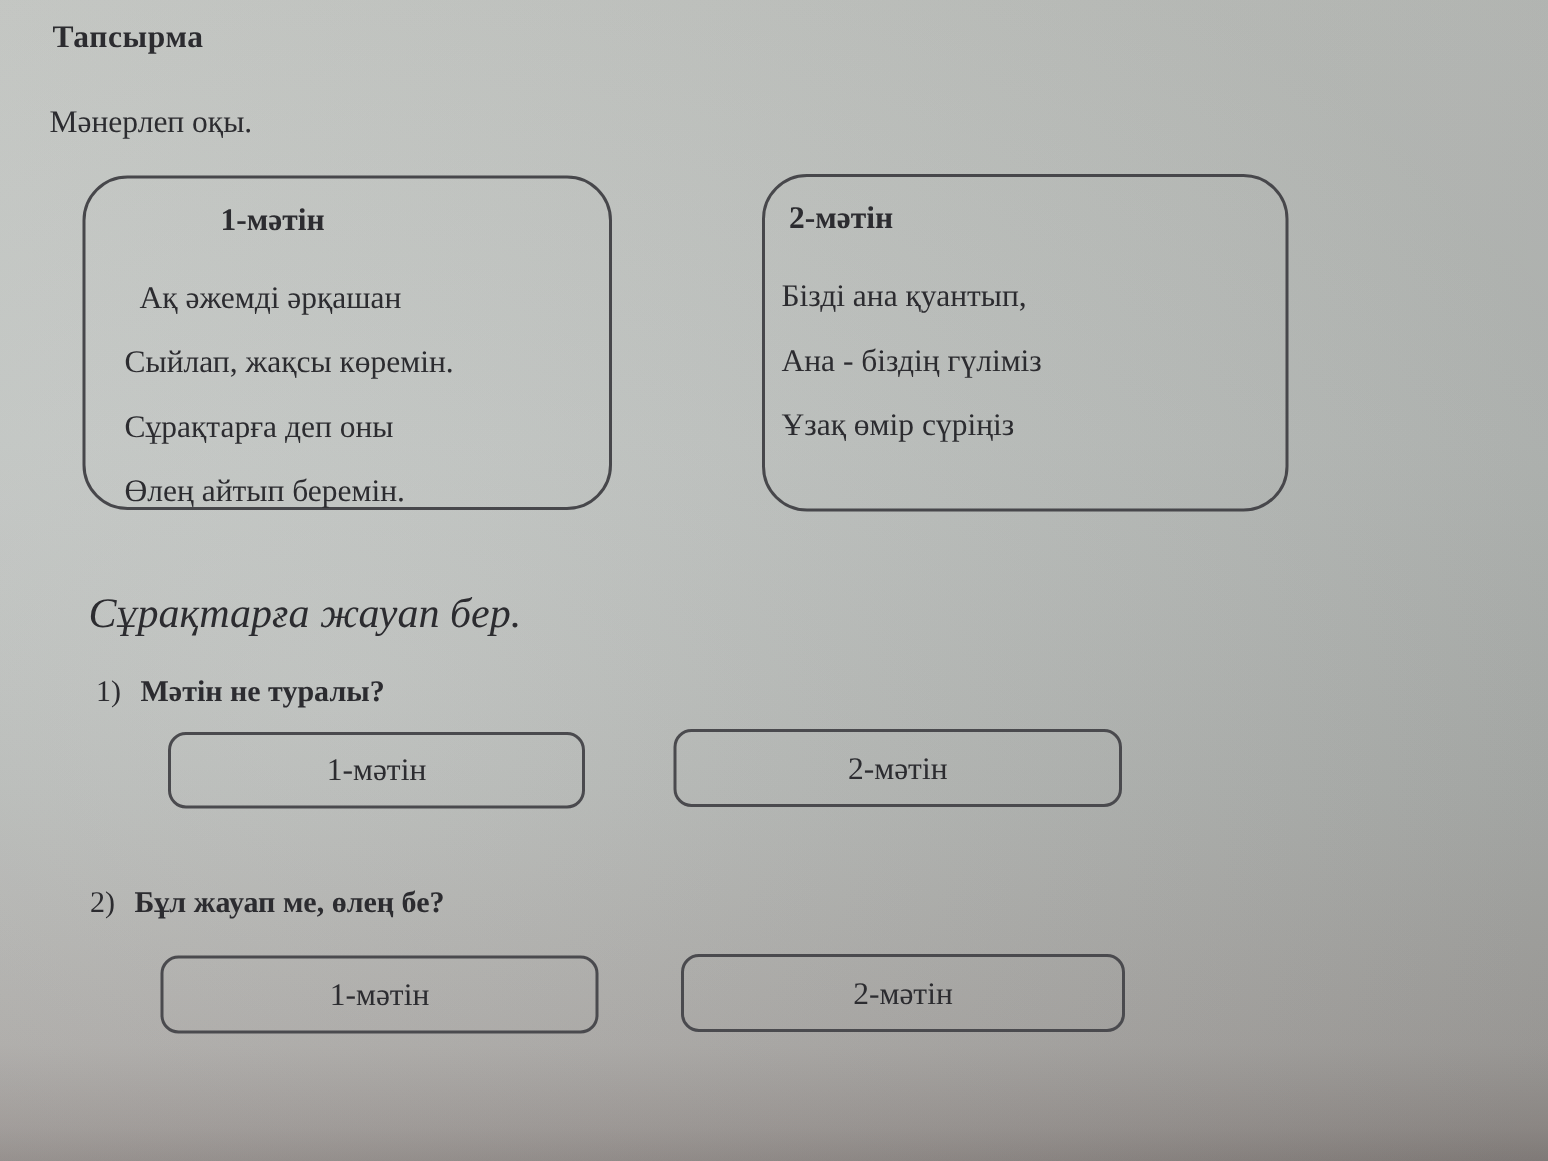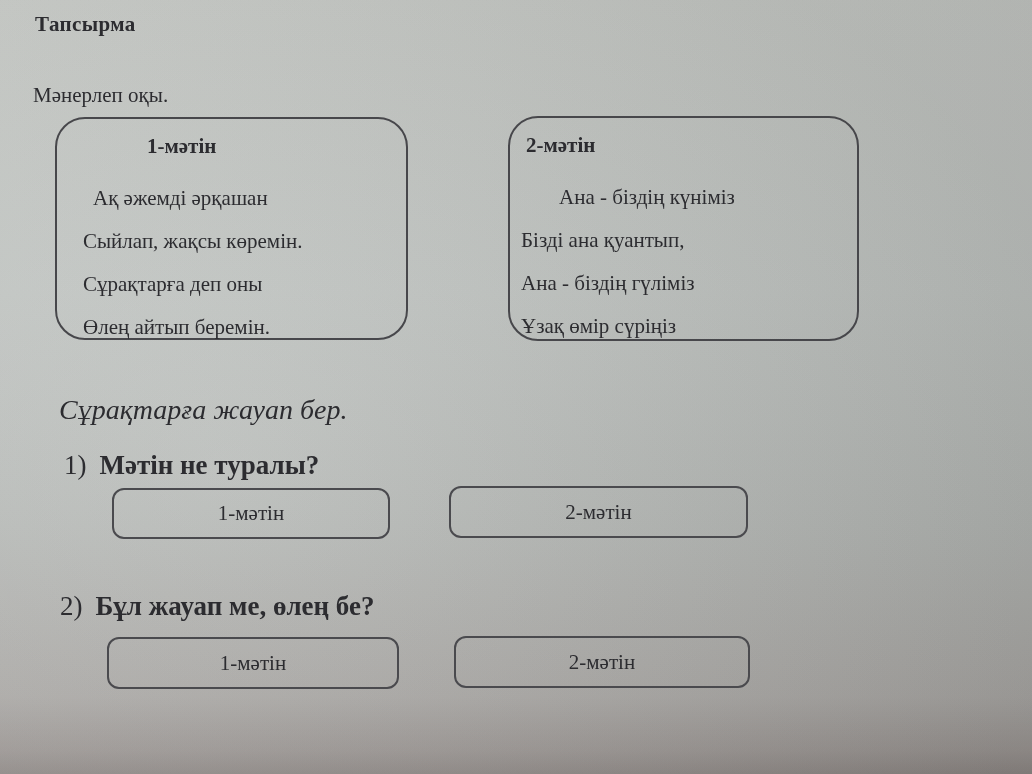--- a/index.html
+++ b/index.html
@@ -27,21 +27,21 @@
 
   .abs { position: absolute; }
 
   .page-title {
     left: 35px; top: 12px;
     font-size: 21px;
     font-weight: bold;
     letter-spacing: 0.4px;
   }
   .read-instruction {
-    left: 33px; top: 83px;
+    left: 33px; top: 69px;
     font-size: 21px;
   }
 
   .text-box {
     border: 2px solid #47474b;
     border-radius: 30px;
     box-sizing: border-box;
     padding-top: 12px;
   }
   #text-box-1 { left: 55px;  top: 117px; width: 353px; height: 223px; }
@@ -67,21 +67,21 @@
   #text-box-2 .poem-line.indent { margin-left: 49px; }
 
   .questions-instruction {
     left: 37px; top: 394px;
     font-style: italic;
     font-size: 28px;
     margin-left: 22px;
   }
 
   .question {
-    font-size: 27px;
+    font-size: 20px;
     white-space: nowrap;
   }
   #question-1 { left: 64px; top: 450px; }
   #question-2 { left: 60px; top: 591px; }
   .question .q-number { font-weight: normal; }
   .question .q-text { font-weight: bold; margin-left: 13px; }
 
   .option-button {
     border: 2px solid #4a4a4e;
     border-radius: 12px;
@@ -110,21 +110,20 @@
 <div id="text-box-1" class="abs text-box">
   <div class="box-heading">1-мәтін</div>
   <div class="poem-line indent">Ақ әжемді әрқашан</div>
   <div class="poem-line">Сыйлап, жақсы көремін.</div>
   <div class="poem-line">Сұрақтарға деп оны</div>
   <div class="poem-line">Өлең айтып беремін.</div>
 </div>
 
 <div id="text-box-2" class="abs text-box">
   <div class="box-heading">2-мәтін</div>
-  <div class="poem-line indent">Ана - біздің күніміз</div>
   <div class="poem-line">Бізді ана қуантып,</div>
   <div class="poem-line">Ана - біздің гүліміз</div>
   <div class="poem-line">Ұзақ өмір сүріңіз</div>
 </div>
 
 <div class="abs questions-instruction">Сұрақтарға жауап бер.</div>
 
 <div id="question-1" class="abs question">
   <span class="q-number">1)</span><span class="q-text">Мәтін не туралы?</span>
 </div>

